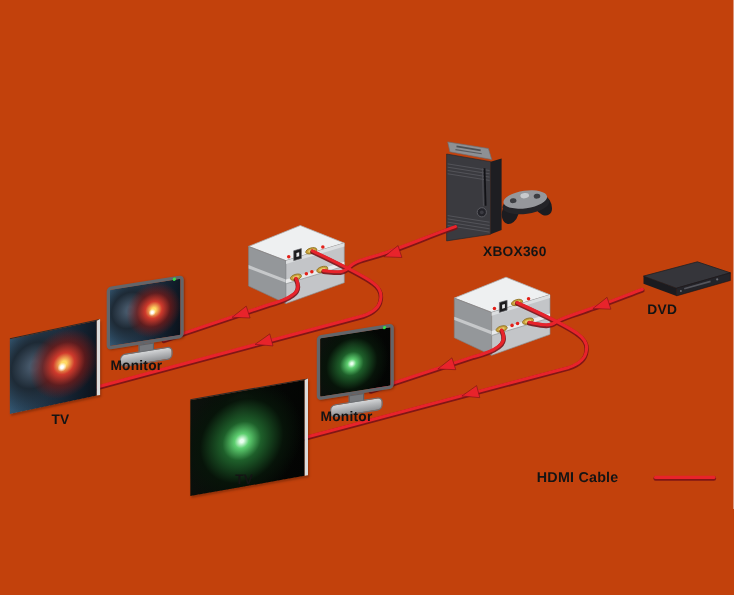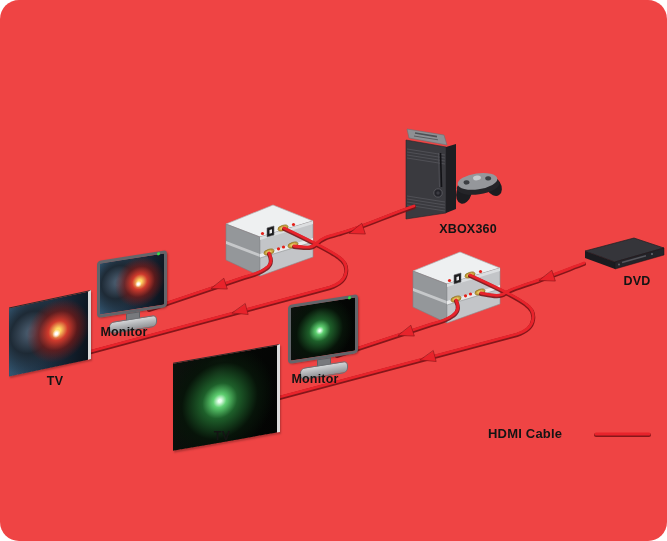--- a/index.html
+++ b/index.html
@@ -1,19 +1,18 @@
 <!DOCTYPE html>
 <html style="--cable: #e8232b; --cable-shadow: #7a1216; --gold: #c9a23b; --gold-dark: #8a6d1e; --led-red: #e32019; --led-green: #3adb4a;"><head>
 <meta charset="utf-8">
 <style>
   html,body{margin:0;padding:0;background:#fff;}
   #stage{
-    position:relative;width:667px;height:541px;background:#ef4444;overflow:hidden;
+    position:relative;width:667px;height:541px;background:#c2410c;overflow:hidden;
     font-family:"Liberation Sans",sans-serif;
-    border-radius:19px;
   }
   .layer{position:absolute;left:0;top:0;width:667px;height:541px;}
   .dev{position:absolute;}
   .lbl{
     position:absolute;font-weight:bold;color:#141414;font-size:12.5px;
     text-align:center;letter-spacing:.2px;white-space:nowrap;z-index:6;
   }
   
   .tv{
     position:absolute;z-index:4;transform-origin:right top;
@@ -209,20 +208,20 @@
   <div class="tv tv2bg" style="left:173px;top:344px;width:104px;height:87px;transform:skewY(-10deg)"></div>
 
   <div class="monitor" style="left:288px;top:294px;width:70px;height:76px;transform:skewY(-9deg)">
     <div class="mon-screen tv2bg" style="width:64px;height:53px"></div>
     <div class="mon-led" style="left:60px;top:1px;background:var(--led-green)"></div>
     <div class="mon-neck" style="left:29px;top:59px;width:12px;height:7px"></div>
     <div class="mon-base" style="left:12px;top:65px;width:46px;height:10px"></div>
   </div>
 
   <div class="lbl" style="left:432px;top:222px;width:72px">XBOX360</div>
-  <div class="lbl" style="left:612px;top:274px;width:50px">DVD</div>
+  <div class="lbl" style="left:577px;top:274px;width:50px">DVD</div>
   <div class="lbl" style="left:93px;top:325px;width:62px">Monitor</div>
   <div class="lbl" style="left:30px;top:374px;width:50px">TV</div>
   <div class="lbl" style="left:284px;top:372px;width:62px">Monitor</div>
   <div class="lbl" style="left:196px;top:429px;width:52px">TV</div>
   <div class="lbl" style="left:488px;top:426px;font-size:13px">HDMI Cable</div>
 
 </div>
 
 </body></html>

